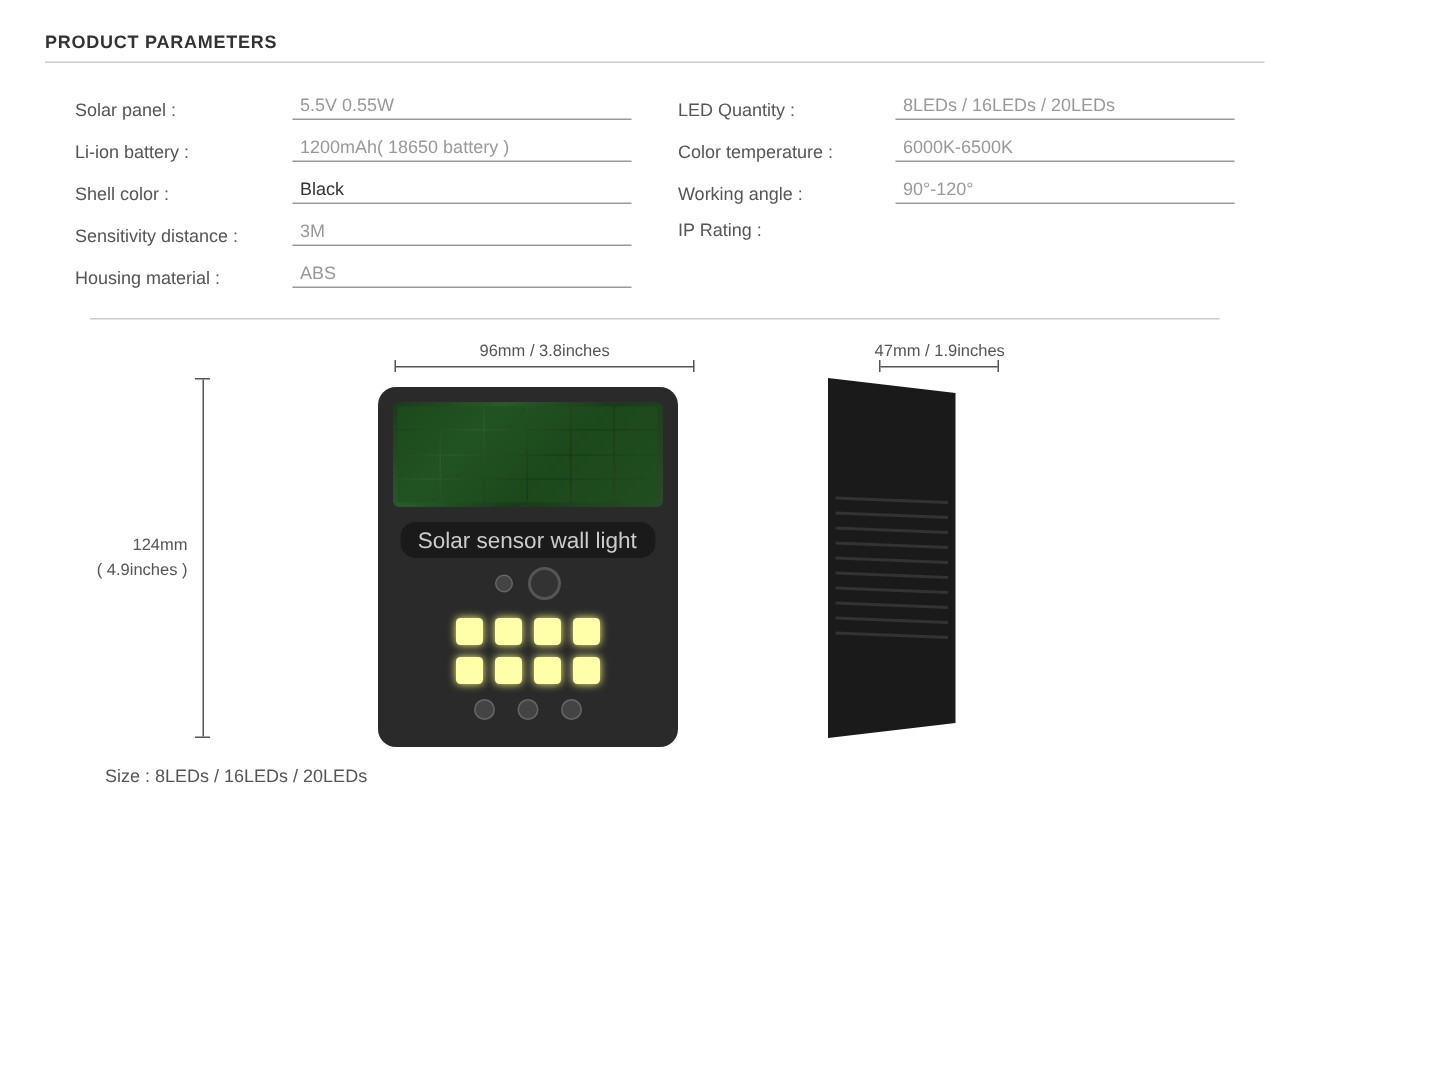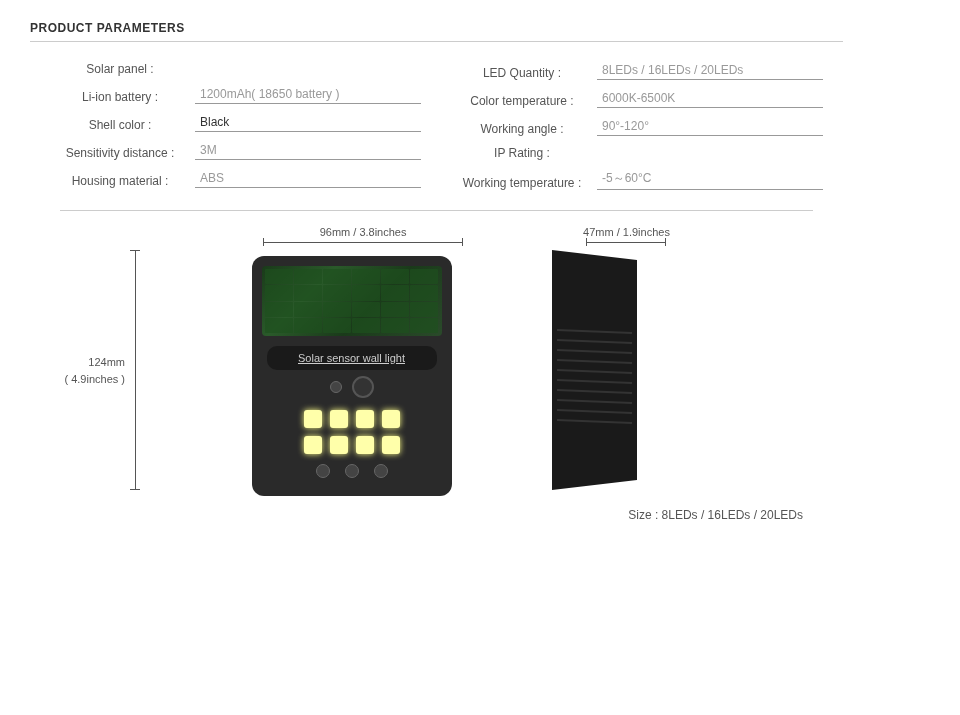--- a/index.html
+++ b/index.html
@@ -44,21 +44,21 @@
       width: 48%;
     }
 
     .param-row {
       display: flex;
       align-items: flex-end;
       margin-bottom: 10px;
     }
 
     .param-label {
-      text-align: center;
+      text-align: left;
       color: #555;
       font-size: 12px;
       min-width: 145px;
       padding-right: 5px;
       white-space: nowrap;
     }
 
     .param-value-wrap {
       flex: 1;
       border-bottom: 1px solid #999;
@@ -109,22 +109,21 @@
       background: #1a1a1a;
       border-radius: 10px;
       display: flex;
       align-items: center;
       justify-content: center;
       margin-bottom: 6px;
     }
 
     .label-strip span {
       color: #ccc;
-      font-size: 11px;
-      text-decoration: underline;
+      font-size: 15px;
     }
 
     .sensor-row {
       display: flex;
       align-items: center;
       gap: 10px;
       margin-bottom: 6px;
     }
 
     .sensor-dot {
@@ -181,20 +180,23 @@
 
   <div class="section-header">
     <span>PRODUCT PARAMETERS</span>
   </div>
 
   <div class="params-area">
 
     <div class="params-col">
       <div class="param-row">
         <div class="param-label">Solar panel :</div>
+        <div class="param-value-wrap">
+          <span class="param-value">5.5V 0.55W</span>
+        </div>
       </div>
       <div class="param-row">
         <div class="param-label">Li-ion battery :</div>
         <div class="param-value-wrap">
           <span class="param-value">1200mAh( 18650 battery )</span>
         </div>
       </div>
       <div class="param-row">
         <div class="param-label">Shell color :</div>
         <div class="param-value-wrap">
@@ -229,26 +231,20 @@
         </div>
       </div>
       <div class="param-row">
         <div class="param-label">Working angle :</div>
         <div class="param-value-wrap">
           <span class="param-value">90°-120°</span>
         </div>
       </div>
       <div class="param-row">
         <div class="param-label">IP Rating :</div>
-      </div>
-      <div class="param-row">
-        <div class="param-label">Working temperature :</div>
-        <div class="param-value-wrap">
-          <span class="param-value">-5～60°C</span>
-        </div>
       </div>
     </div>
   </div>
 
   <div style="border-top:1px solid #ccc; margin: 0 30px 15px 30px;"></div>
 
   <div style="position:relative; padding: 0 40px;">
 
     <div style="display:flex; justify-content:center; gap:120px; margin-left:30px;">
       <div style="display:flex; flex-direction:column; align-items:center; margin-left:30px;">
@@ -352,19 +348,19 @@
           <line x1="5" y1="130" x2="80" y2="133" stroke="#333" stroke-width="2"></line>
           <line x1="5" y1="140" x2="80" y2="143" stroke="#333" stroke-width="2"></line>
           <line x1="5" y1="150" x2="80" y2="153" stroke="#333" stroke-width="2"></line>
           <line x1="5" y1="160" x2="80" y2="163" stroke="#333" stroke-width="2"></line>
           <line x1="5" y1="170" x2="80" y2="173" stroke="#333" stroke-width="2"></line>
         </svg>
       </div>
 
     </div>
 
-    <div style="text-align:right; font-size:12px; color:#555; margin-top:12px;">
+    <div style="text-align:left; font-size:12px; color:#555; margin-top:12px;">
       <span>Size : 8LEDs / 16LEDs / 20LEDs</span>
     </div>
 
   </div>
 
 </div>
 
 </body></html>

